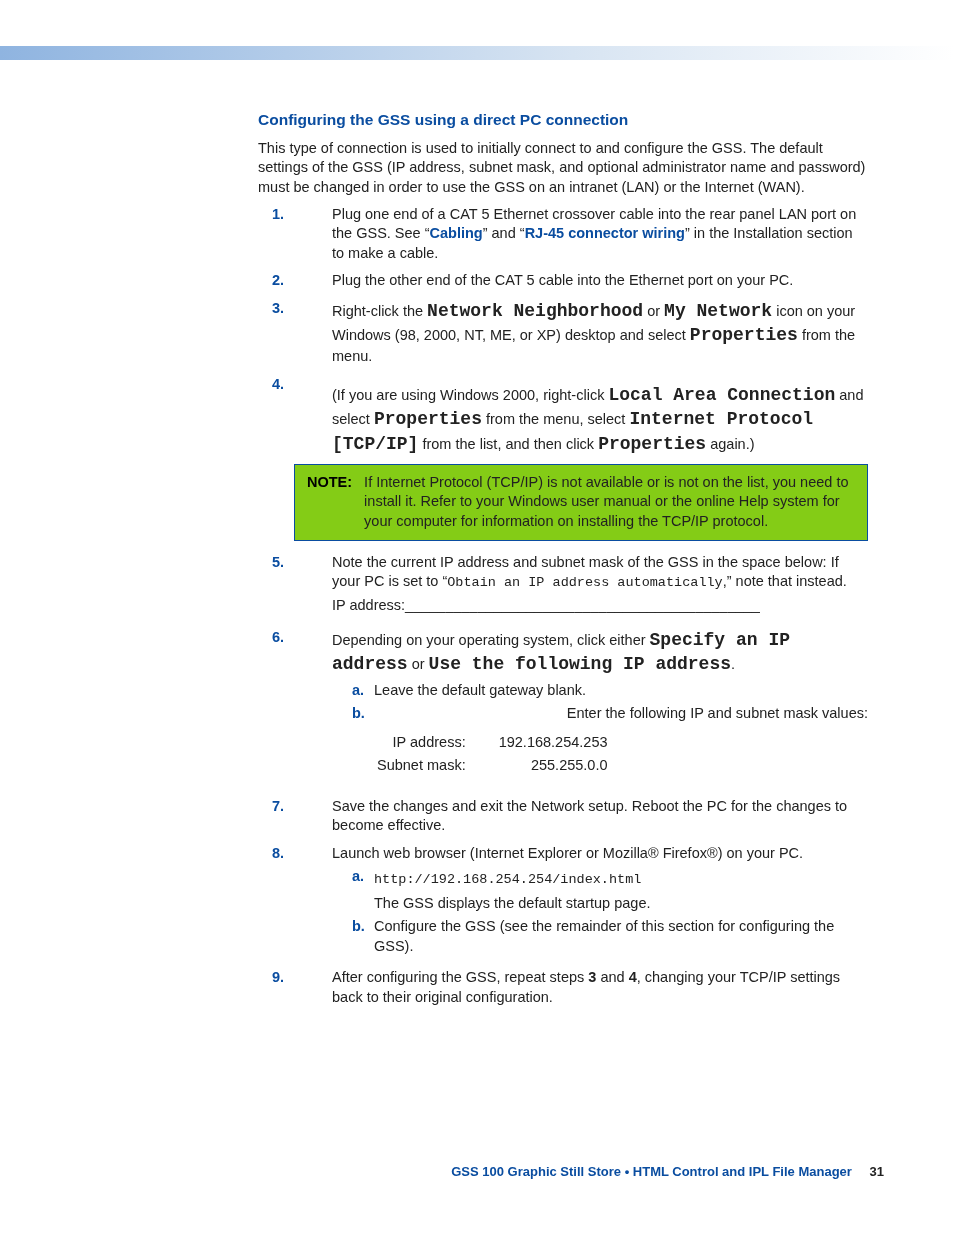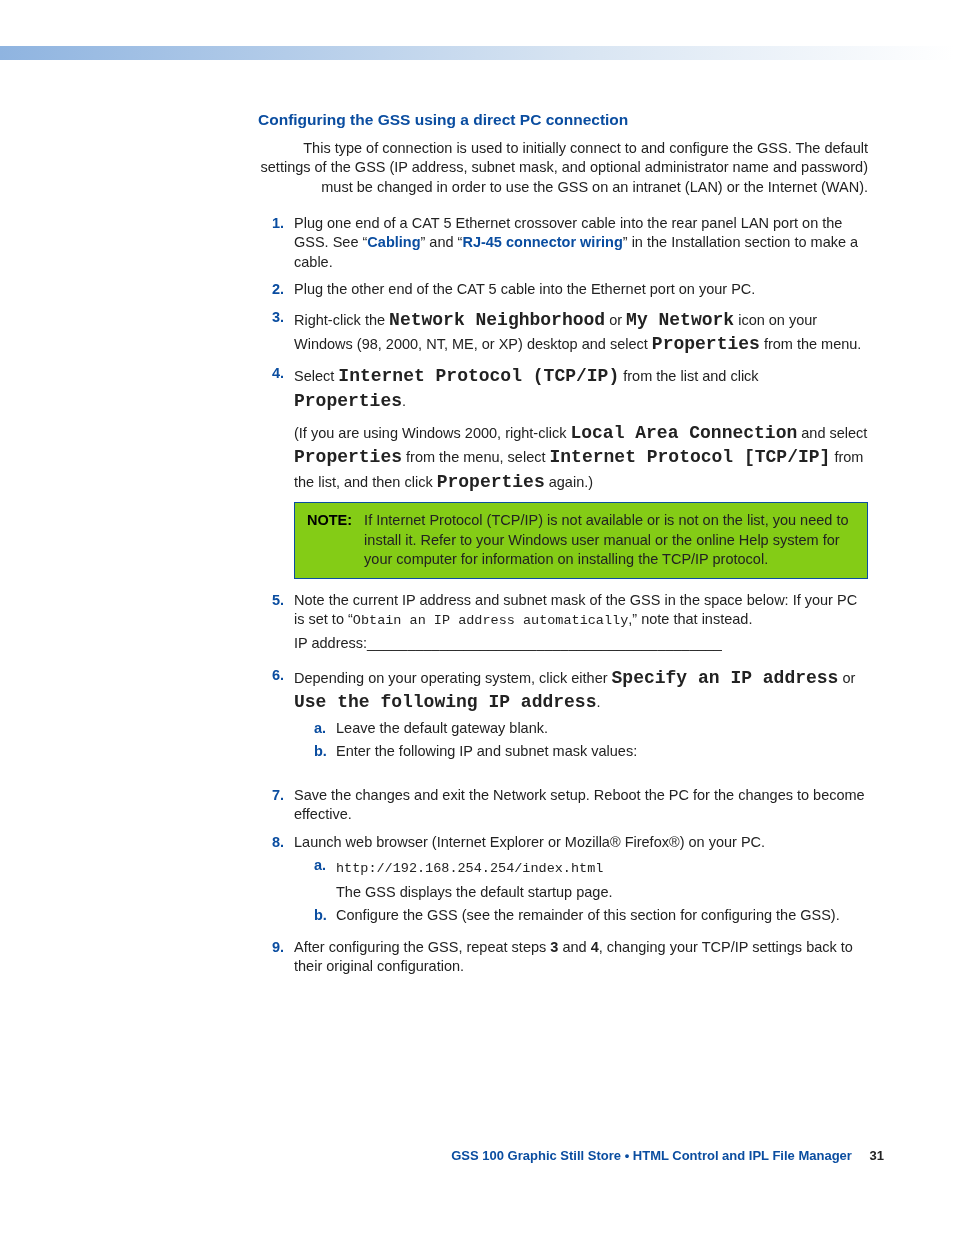--- a/index.html
+++ b/index.html
@@ -27,37 +27,37 @@
     right: 86px;
     line-height: 1.35;
   }
   .sec-title {
     color: #0a4da0;
     font-weight: bold;
     font-size: 15.5px;
     margin-bottom: 8px;
   }
   .intro {
-    margin-bottom: 16px;
-    text-align: right;
+    margin-bottom: 7px;
   }
   .step {
     display: flex;
     margin-bottom: 8px;
   }
   .step-num {
     color: #0a4da0;
     font-weight: bold;
     width: 26px;
     flex: 0 0 26px;
     text-align: right;
     padding-right: 10px;
   }
   .step-body {
     flex: 1;
+    margin-left: 38px;
   }
   .link {
     color: #0a4da0;
     font-weight: bold;
   }
   .mono {
     font-family: "Consolas", "Courier New", monospace;
     font-weight: bold;
     font-size: 18px;
   }
@@ -92,21 +92,21 @@
   }
   .blank {
     margin: 4px 0;
   }
   .ip-table {
     margin: 6px 0 6px 42px;
   }
   .ip-table td { padding-right: 30px; }
   .footer {
     position: absolute;
-    bottom: 72px;
+    bottom: 56px;
     right: 70px;
     color: #0a4da0;
     font-weight: bold;
     font-size: 13px;
   }
   .footer .pg { color: #222; padding-left: 14px; }
 </style>
 </head>
 <body>
 
@@ -131,23 +131,20 @@
   <div class="step">
     <div class="step-num">3.</div>
     <div class="step-body">
       <span>Right-click the </span><span class="mono">Network Neighborhood</span><span> or </span><span class="mono">My Network</span><span> icon on your Windows (98, 2000, NT, ME, or XP) desktop and select </span><span class="mono">Properties</span><span> from the menu.</span>
     </div>
   </div>
 
   <div class="step">
     <div class="step-num">4.</div>
     <div class="step-body">
-      <div>
-        <span>Select </span><span class="mono">Internet Protocol (TCP/IP)</span><span> from the list and click </span><span class="mono">Properties</span><span>.</span>
-      </div>
       <div style="margin-top:8px;">
         <span>(If you are using Windows 2000, right-click </span><span class="mono">Local Area Connection</span><span> and select </span><span class="mono">Properties</span><span> from the menu, select </span><span class="mono">Internet Protocol [TCP/IP]</span><span> from the list, and then click </span><span class="mono">Properties</span><span> again.)</span>
       </div>
     </div>
   </div>
 
   <div class="note-box">
     <div class="note-label">NOTE:</div>
     <div class="note-text">If Internet Protocol (TCP/IP) is not available or is not on the list, you need to install it. Refer to your Windows user manual or the online Help system for your computer for information on installing the TCP/IP protocol.</div>
   </div>
@@ -163,24 +160,32 @@
   <div class="step">
     <div class="step-num">6.</div>
     <div class="step-body">
       <span>Depending on your operating system, click either </span><span class="mono">Specify an IP address</span><span> or </span><span class="mono">Use the following IP address</span><span>.</span>
       <div class="sub">
         <div class="sub-letter">a.</div>
         <div>Leave the default gateway blank.</div>
       </div>
       <div class="sub">
         <div class="sub-letter">b.</div>
-        <div style="flex:1;">
+        <div style="flex:1;text-align:right;">
           <div>Enter the following IP and subnet mask values:</div>
           <table class="ip-table" style="margin-left:0;">
             <tbody>
+                <tr>
+                  <td>IP address:</td>
+                  <td>192.168.254.253</td>
+                </tr>
+            <tr>
+                  <td>Subnet mask:</td>
+                  <td>255.255.0.0</td>
+                </tr>
           </tbody>
             </table>
         </div>
       </div>
     </div>
   </div>
 
   <div class="step">
     <div class="step-num">7.</div>
     <div class="step-body">Save the changes and exit the Network setup. Reboot the PC for the changes to become effective.</div>

